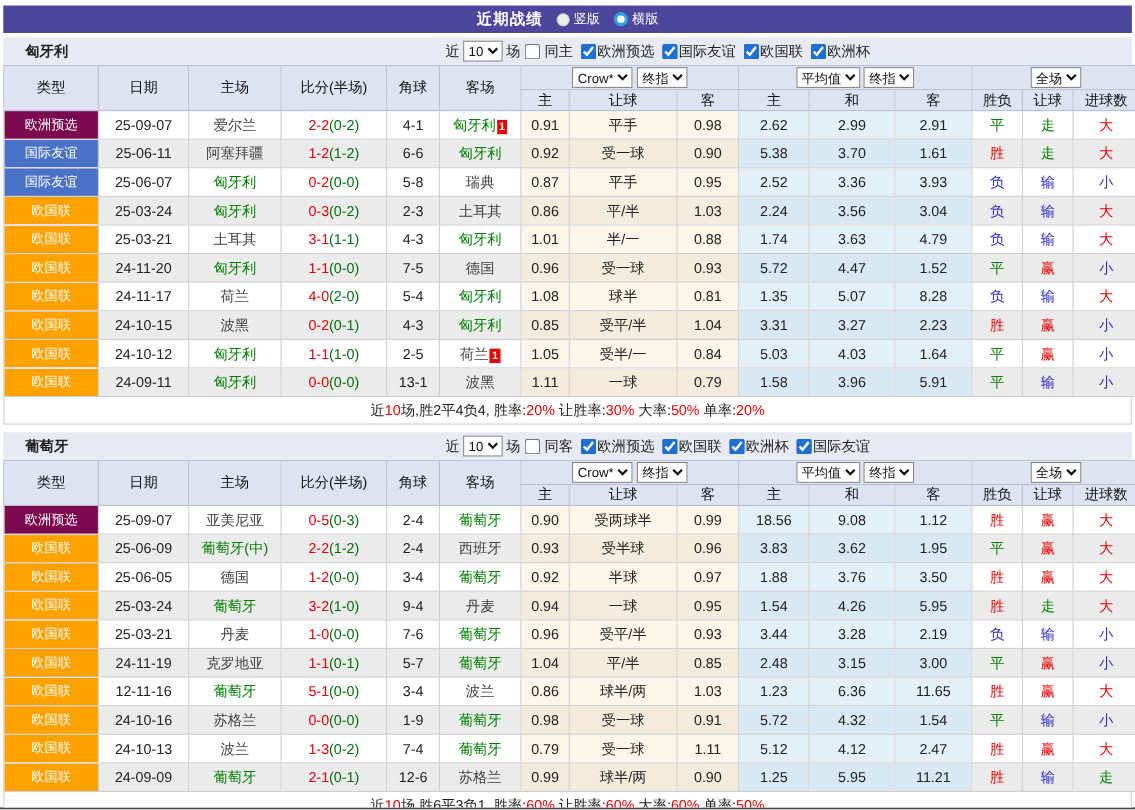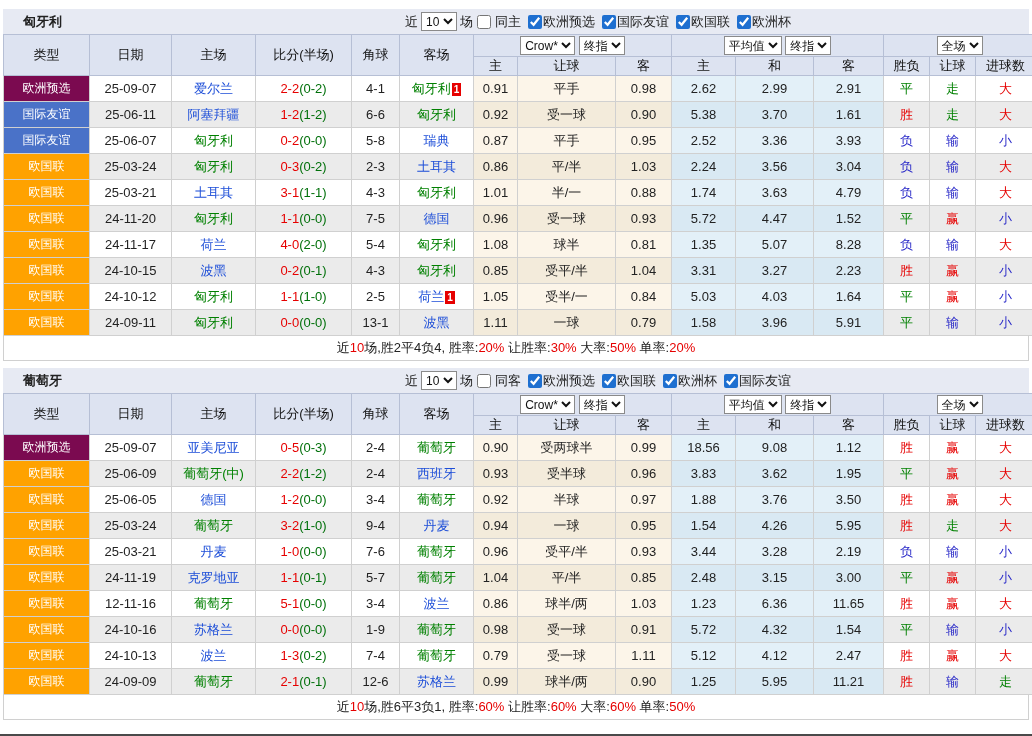--- a/index.html
+++ b/index.html
@@ -25,37 +25,48 @@
   thead th{background:#dde3f1;border:1px solid #b6bfd5;font-weight:normal;color:#111;height:19px;padding:0;overflow:hidden;white-space:nowrap}
   thead .sel-th{padding:1px 0}
   tbody td{border:1px solid #d0d0d0;height:26px;padding:0 2px;color:#222;overflow:hidden;white-space:nowrap}
   tr.odd td{background:#fff}
   tr.even td{background:#ebebeb}
   tr.odd td.crow{background:#fcf5e9}
   tr.even td.crow{background:#f3ebdb}
   tr.odd td.avg{background:#e3f0f8}
   tr.even td.avg{background:#d9e9f3}
   td.type-cell{color:#fff;font-size:12px}
-  .team{color:#1d4ed8}
+  .team{color:#404040}
   .team.focus{color:#008000}
   .ft{color:#e60000}
   .ht{color:#00700a}
   .badge{background:#e60000;color:#fff;font-size:10px;font-weight:bold;padding:0 2px;margin-left:1px;display:inline-block;line-height:13px}
   .summary{border:1px solid #d0d0d0;border-top:none;text-align:center;height:25px;line-height:24px;font-size:13px;color:#222;background:#fff}
   .summary .red{color:#e60000}
   
   col.c1{width:86px}col.c2{width:82px}col.c3{width:84px}col.c4{width:96px}col.c5{width:48px}
   col.c6{width:74px}col.c7{width:44px}col.c8{width:98px}col.c9{width:56px}col.c10{width:64px}
   col.c11{width:78px}col.c12{width:70px}col.c13{width:46px}col.c14{width:46px}col.c15{width:60px}
 </style>
 </head>
 <body>
 
 <div class="page">
 
+  <div class="titlebar">
+    <span class="title">近期战绩</span>
+    <span class="radio-opt">
+      <span class="radio-dot"></span>
+      <span>竖版</span>
+    </span>
+    <span class="radio-opt">
+      <span class="radio-dot sel"></span>
+      <span>横版</span>
+    </span>
+  </div>
 
   <div class="section">
     <div class="filter-row">
       <span class="team-name-label">匈牙利</span>
       <div class="filter-controls">
         <span>近</span>
         <select><option>10</option></select>
         <span>场</span>
         <input type="checkbox" style="">
         <span>同主</span>

